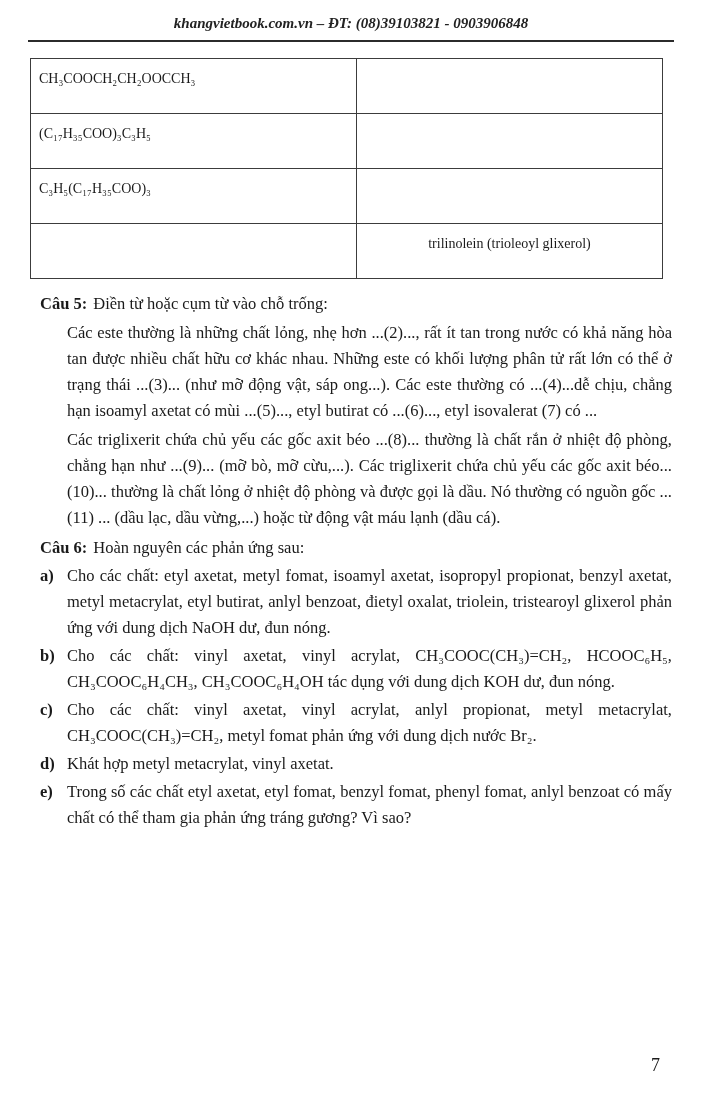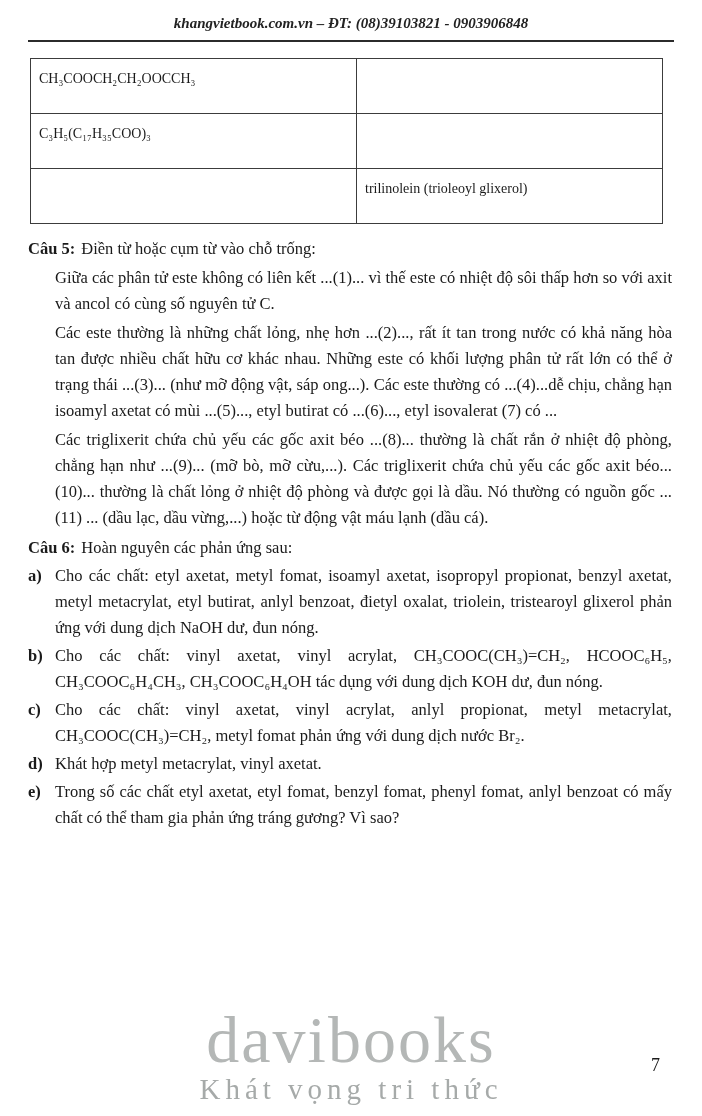--- a/index.html
+++ b/index.html
@@ -38,23 +38,23 @@
     table-layout: fixed;
   }
   table.chem-table td {
     border: 1px solid #3c3c3c;
     height: 55px;
     vertical-align: top;
     padding: 7px 8px 4px 8px;
     font-size: 14px;
   }
   td.col-formula { width: 326px; }
-  td.col-name    { width: 306px; padding-top: 11px; }
+  td.col-name    { width: 306px; padding-top: 11px; text-align: center; }
   
-  .content { padding: 8px 30px 0 28px; }
+  .content { padding: 8px 30px 0 40px; }
   .q-head { margin: 4px 0 2px 0; }
   .q-label { font-weight: bold; margin-right: 6px; }
   .para {
     margin: 3px 0 3px 27px;
     text-align: justify;
   }
   .item { display: flex; margin: 2px 0; }
   .item-marker { flex: 0 0 27px; font-weight: bold; }
   .item-text { flex: 1; text-align: justify; }
   
@@ -98,36 +98,39 @@
   </div>
   <div class="header-rule"></div>
 
   <table class="chem-table">
     <tbody>
       <tr>
         <td class="col-formula">CH₃COOCH₂CH₂OOCCH₃</td>
         <td class="col-name"></td>
       </tr>
       <tr>
+        <td class="col-formula">(C₁₇H₃₅COO)₃C₃H₅</td>
+        <td class="col-name"></td>
+      </tr>
+      <tr>
         <td class="col-formula">C₃H₅(C₁₇H₃₅COO)₃</td>
         <td class="col-name"></td>
       </tr>
       <tr>
         <td class="col-formula"></td>
         <td class="col-name">trilinolein (trioleoyl glixerol)</td>
       </tr>
     </tbody>
   </table>
 
   <div class="content">
 
     <div class="q-head">
       <span class="q-label">Câu 5:</span><span>Điền từ hoặc cụm từ vào chỗ trống:</span>
     </div>
-    <p class="para">Giữa các phân tử este không có liên kết ...(1)... vì thế este có nhiệt độ sôi thấp hơn so với axit và ancol có cùng số nguyên tử C.</p>
     <p class="para">Các este thường là những chất lỏng, nhẹ hơn ...(2)..., rất ít tan trong nước có khả năng hòa tan được nhiều chất hữu cơ khác nhau. Những este có khối lượng phân tử rất lớn có thể ở trạng thái ...(3)... (như mỡ động vật, sáp ong...). Các este thường có ...(4)...dễ chịu, chẳng hạn isoamyl axetat có mùi ...(5)..., etyl butirat có ...(6)..., etyl isovalerat (7) có ...</p>
     <p class="para">Các triglixerit chứa chủ yếu các gốc axit béo ...(8)... thường là chất rắn ở nhiệt độ phòng, chẳng hạn như ...(9)... (mỡ bò, mỡ cừu,...). Các triglixerit chứa chủ yếu các gốc axit béo... (10)... thường là chất lỏng ở nhiệt độ phòng và được gọi là dầu. Nó thường có nguồn gốc ...(11) ... (dầu lạc, dầu vừng,...) hoặc từ động vật máu lạnh (dầu cá).</p>
 
     <div class="q-head">
       <span class="q-label">Câu 6:</span><span>Hoàn nguyên các phản ứng sau:</span>
     </div>
 
     <div class="item">
       <span class="item-marker">a)</span>
       <span class="item-text">Cho các chất: etyl axetat, metyl fomat, isoamyl axetat, isopropyl propionat, benzyl axetat, metyl metacrylat, etyl butirat, anlyl benzoat, đietyl oxalat, triolein, tristearoyl glixerol phản ứng với dung dịch NaOH dư, đun nóng.</span>
@@ -144,20 +147,16 @@
       <span class="item-marker">d)</span>
       <span class="item-text">Khát hợp metyl metacrylat, vinyl axetat.</span>
     </div>
     <div class="item">
       <span class="item-marker">e)</span>
       <span class="item-text">Trong số các chất etyl axetat, etyl fomat, benzyl fomat, phenyl fomat, anlyl benzoat có mấy chất có thể tham gia phản ứng tráng gương? Vì sao?</span>
     </div>
 
   </div>
 
-  <div class="watermark">
-    <div class="watermark-title">davibooks</div>
-    <div class="watermark-subtitle">Khát vọng tri thức</div>
-  </div>
 
   <div class="page-number">7</div>
 
 </div>
 
 </body></html>

